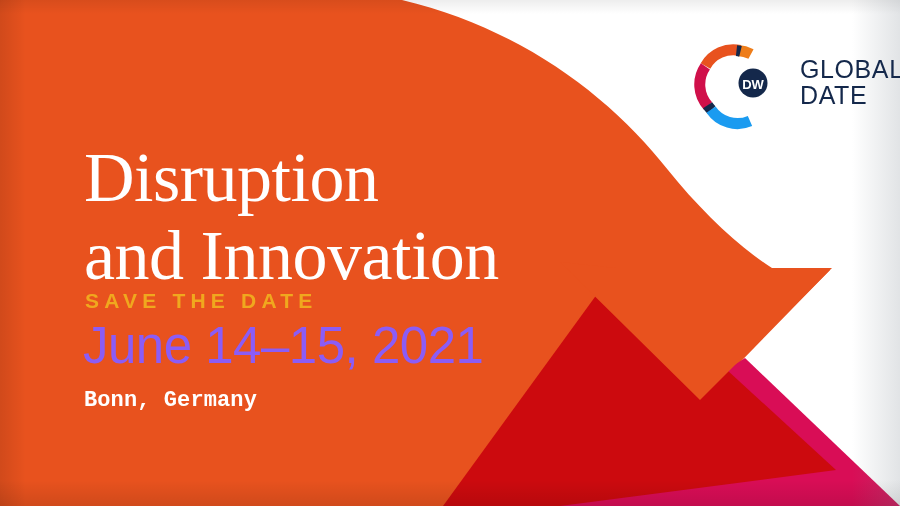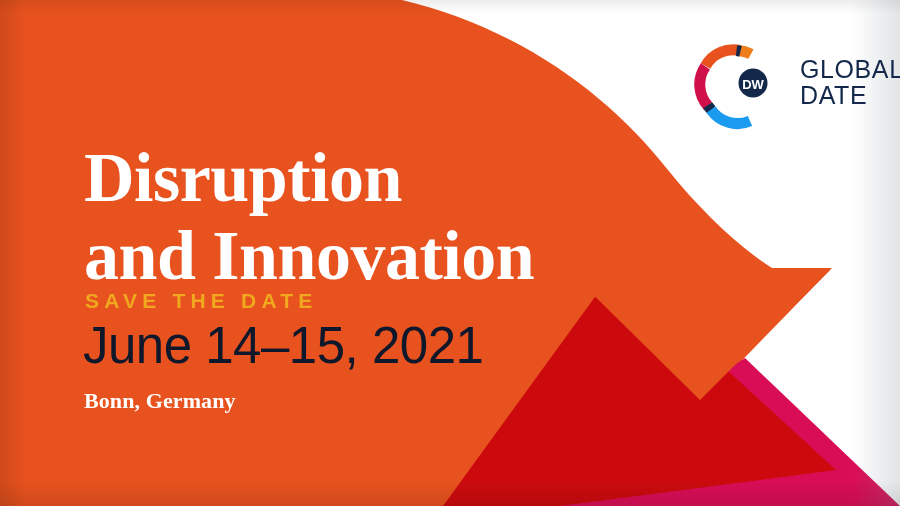--- a/index.html
+++ b/index.html
@@ -45,21 +45,21 @@
   
   .headline {
     position: absolute;
     left: 84px;
     top: 92px;
     width: 620px;
     color: #ffffff;
     font-family: "Liberation Serif", "DejaVu Serif", serif;
     font-size: 70px;
     line-height: 1.12;
-    font-weight: 700;
+    font-weight: 400;
     letter-spacing: -0.5px;
     white-space: pre-line;
   }
 
   
   .eyebrow {
     position: absolute;
     left: 85px;
     top: 289px;
     font-family: "Liberation Sans", sans-serif;
@@ -70,31 +70,31 @@
   }
 
   
   .date {
     position: absolute;
     left: 83px;
     top: 316px;
     font-family: "Liberation Sans", sans-serif;
     font-size: 51px;
     font-weight: 400;
-    color: #0f172a;
+    color: #8b5cf6;
     letter-spacing: -0.5px;
     white-space: nowrap;
   }
 
   
   .location {
     position: absolute;
     left: 84px;
     top: 388px;
-    font-family: Liberation Serif, serif;
+    font-family: Liberation Mono, monospace;
     font-size: 22px;
     font-weight: 700;
     color: #ffffff;
     letter-spacing: 0.1px;
   }
 
   
   .logo {
     position: absolute;
     left: 694px;

